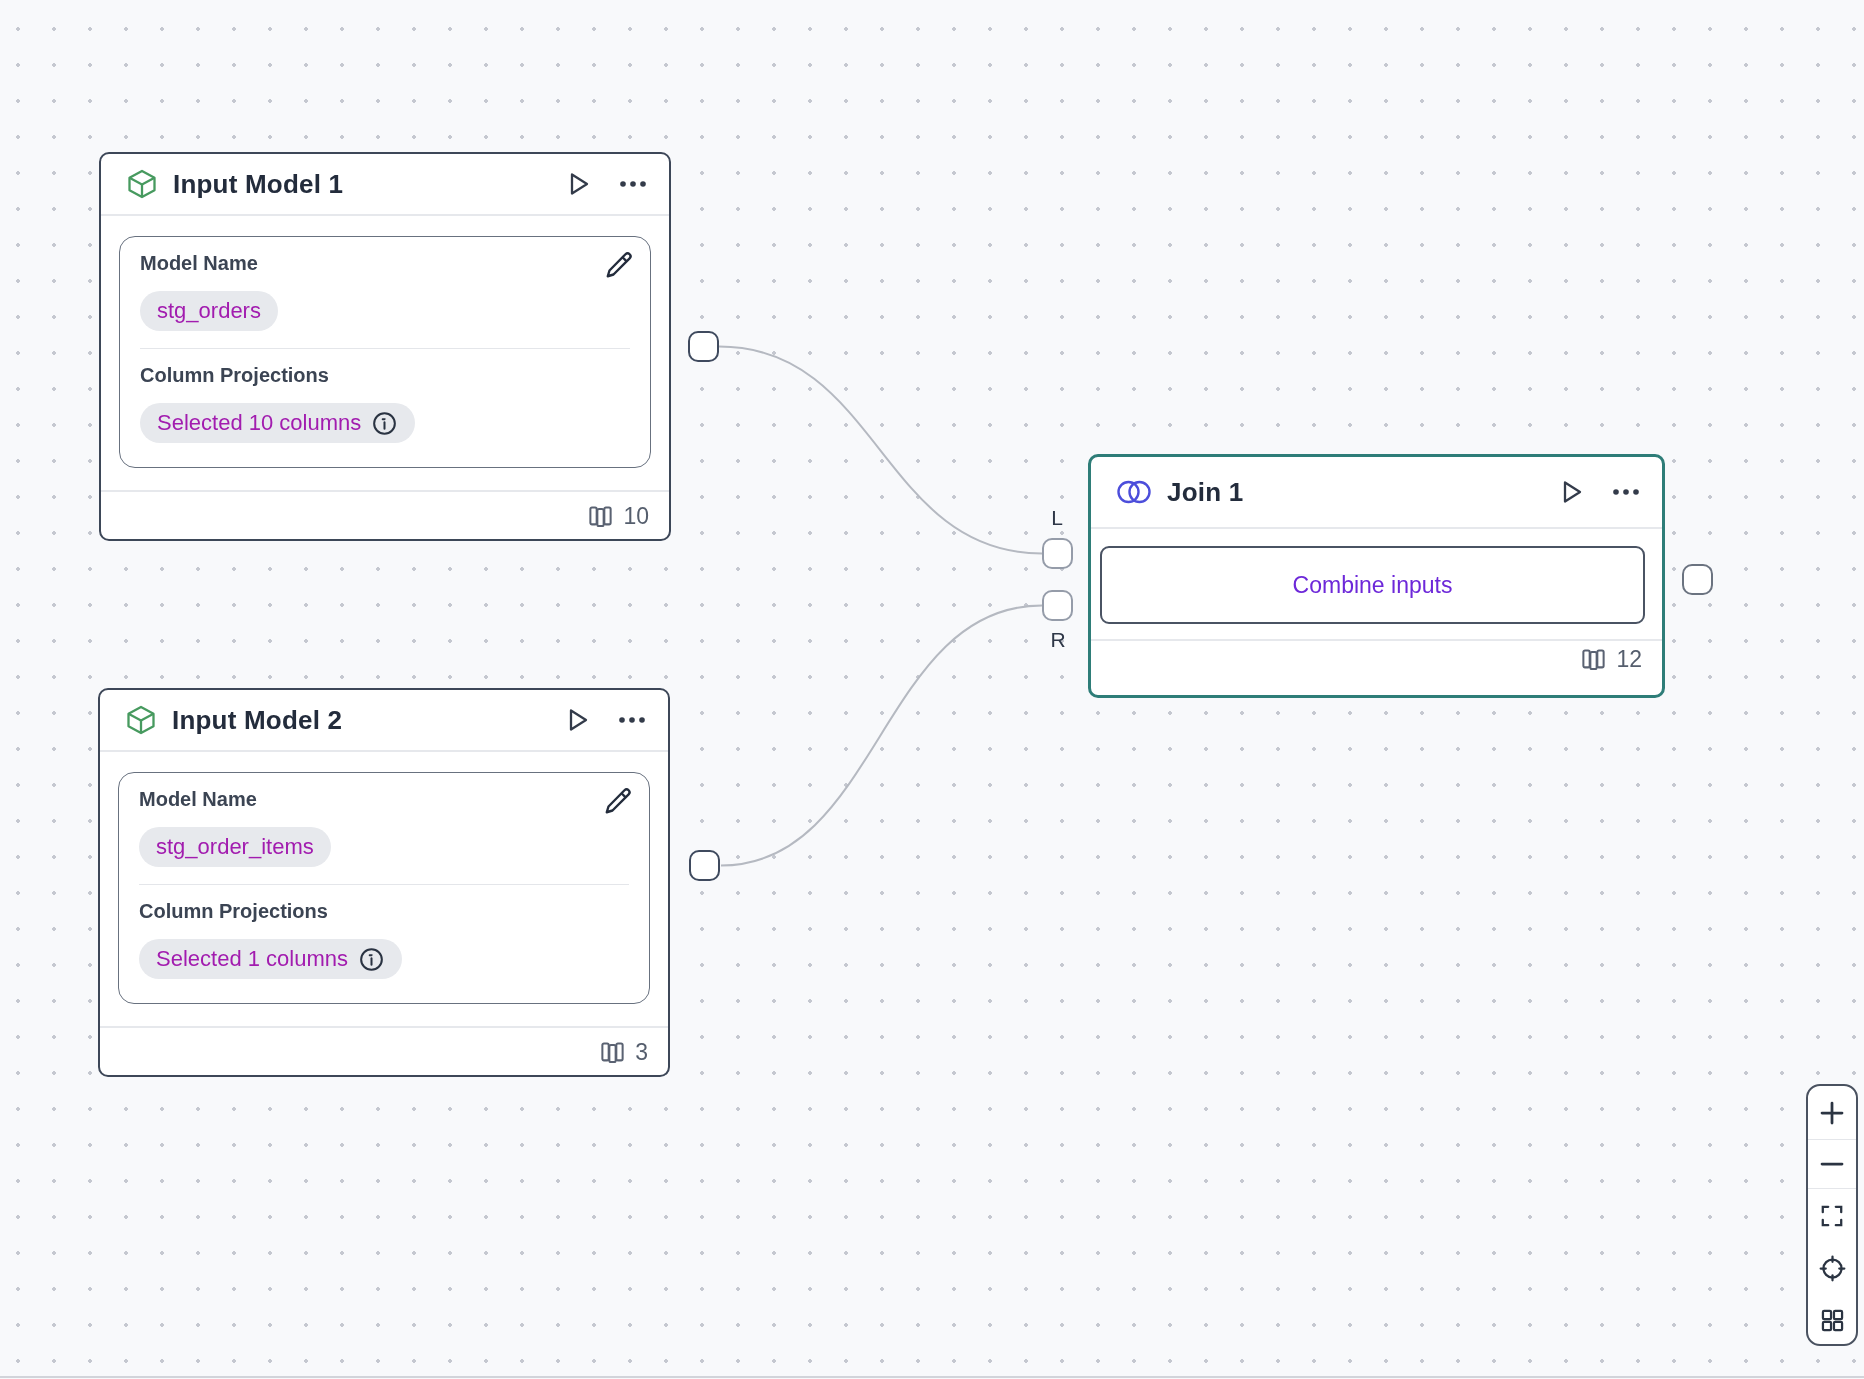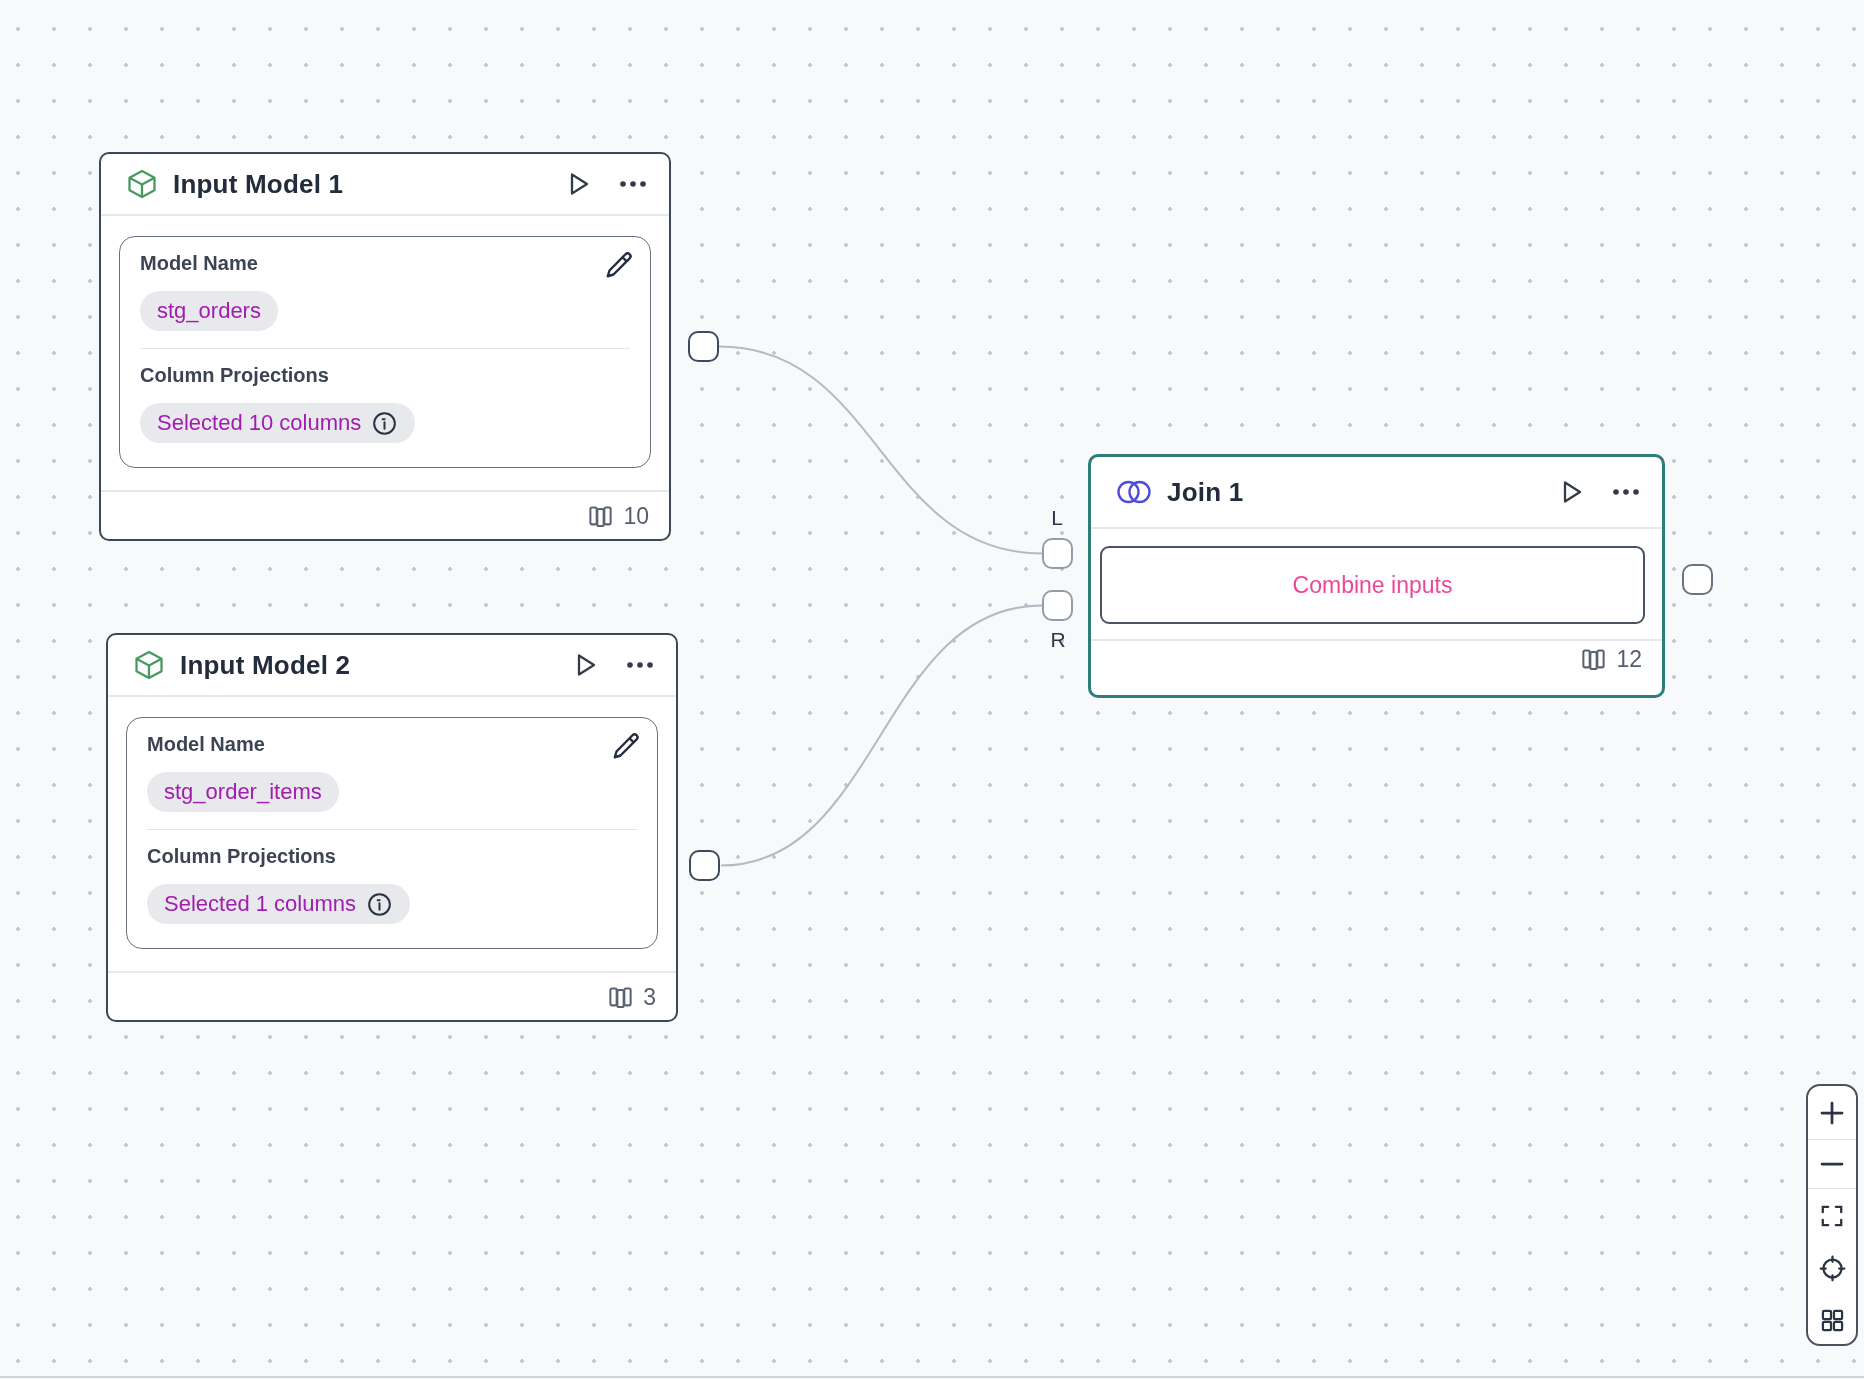--- a/index.html
+++ b/index.html
@@ -35,21 +35,21 @@
   .edit-btn{position:absolute;top:13px;right:16px;background:none;border:none;padding:0;cursor:pointer;}
   .field-label{font-size:20px;font-weight:700;color:#3b4453;line-height:22px;}
   .chip{display:inline-flex;align-items:center;gap:10px;height:40px;padding:0 17px;background:#e7e9ed;border-radius:20px;font-size:22px;color:#a21caf;margin-top:17px;}
   .card-div{border-top:1.5px solid #e4e6ea;margin:17px 0 15px;}
 
   .node-footer{position:absolute;left:0;right:0;display:flex;align-items:center;justify-content:flex-end;gap:9px;padding-right:20px;box-sizing:border-box;}
   .input-node .node-footer{top:338px;height:49px;}
   .join-node .node-footer{top:184px;height:36px;}
   .count{font-size:23px;color:#555e6d;}
 
-  .combine-btn{position:absolute;left:9px;right:17px;top:89px;height:78px;background:#fff;border:2px solid #4a5363;border-radius:9px;font-family:"Liberation Sans",sans-serif;font-size:23px;color:#ec4899;cursor:pointer;}
+  .combine-btn{position:absolute;left:9px;right:17px;top:89px;height:78px;background:#fff;border:2px solid #4a5363;border-radius:9px;font-family:"Liberation Sans",sans-serif;font-size:23px;color:#6d28d9;cursor:pointer;}
 
   .port{position:absolute;width:31px;height:31px;background:#ffffff;border-radius:10px;box-sizing:border-box;}
   .port.dark{border:2.5px solid #3f4a5e;}
   .port.gray{border:2px solid #959ca9;}
   .port.mid{border:2px solid #6b7380;}
   .port-label{position:absolute;width:34px;text-align:center;font-size:21px;color:#2e3747;}
 
   .zoom-panel{position:absolute;left:1806px;top:1084px;width:52px;height:262px;background:#fff;border:2px solid #4a5260;border-radius:14px;box-sizing:border-box;display:flex;flex-direction:column;align-items:stretch;}
   .zp-btn{flex:0 0 auto;display:flex;align-items:center;justify-content:center;background:none;border:none;padding:0;cursor:pointer;}
   .zp-div{border-top:1.5px solid #e4e6ea;margin:0;}
@@ -123,21 +123,21 @@
         <g fill="none" stroke="#5a6272" stroke-width="1.8">
           <rect x="3" y="4" width="5.6" height="15" rx="1.4"></rect>
           <rect x="9.2" y="5.4" width="5.6" height="15" rx="1.4"></rect>
           <rect x="15.4" y="4" width="5.6" height="15" rx="1.4"></rect>
         </g>
       </svg>
       <span class="count">10</span>
     </div>
   </div>
 
-  <div class="node input-node" style="left:98px;top:633px;margin-left:8px;">
+  <div class="node input-node" style="left:98px;top:688px;">
     <div class="node-header">
       <svg width="32" height="32" viewBox="0 0 32 32">
         <g fill="none" stroke="#479a5f" stroke-width="2.3" stroke-linejoin="round">
           <path d="M16 3 L28.5 9.8 V22.2 L16 29 L3.5 22.2 V9.8 Z"></path>
           <path d="M3.5 9.8 L16 16.4 L28.5 9.8"></path>
           <path d="M16 16.4 V29"></path>
         </g>
       </svg>
       <span class="node-title">Input Model 2</span>
       <button class="icon-btn">

